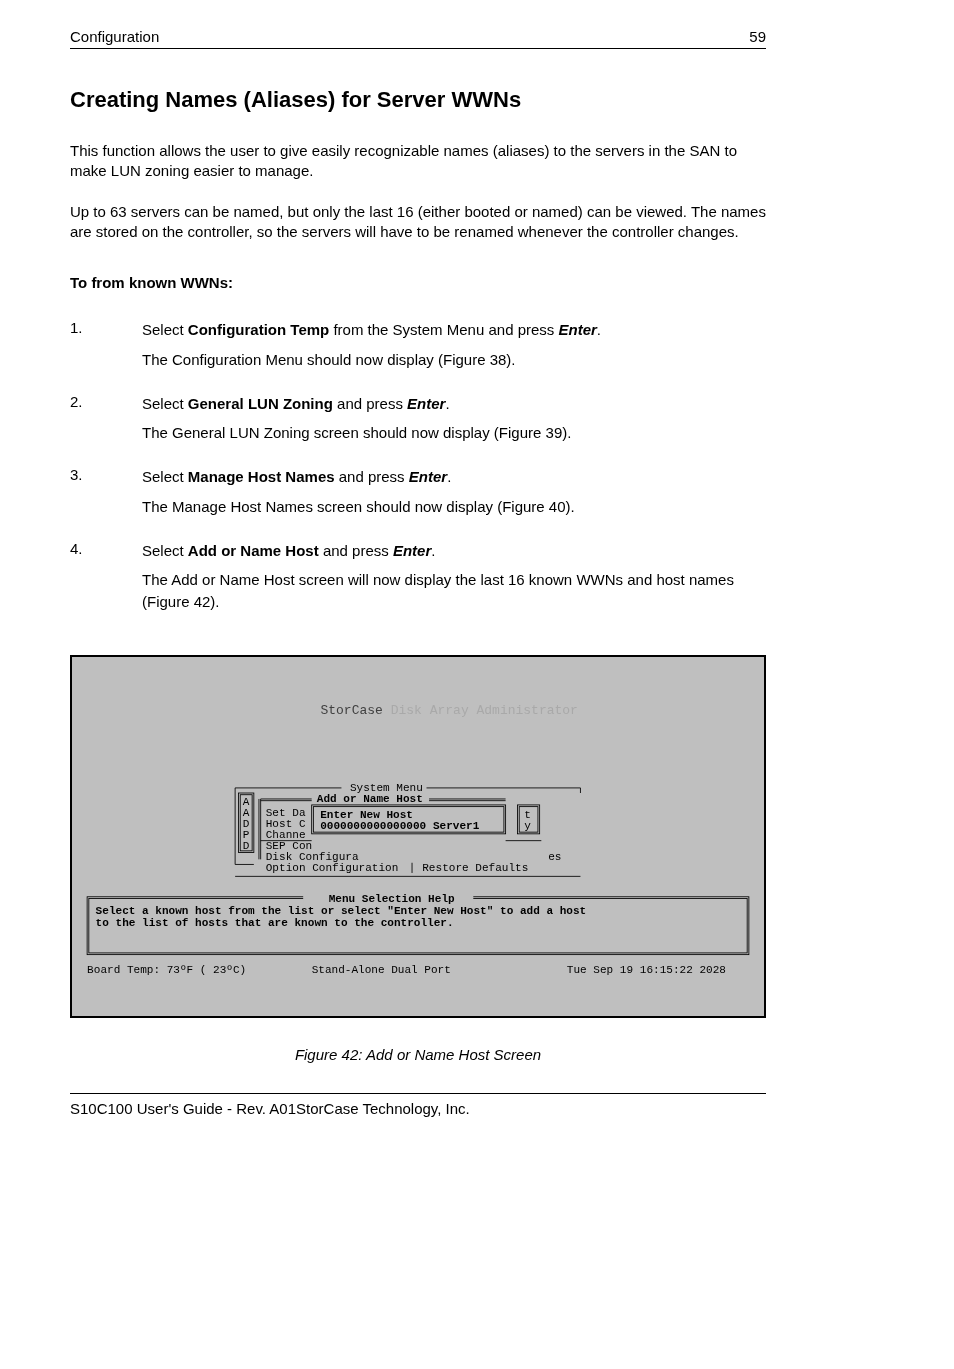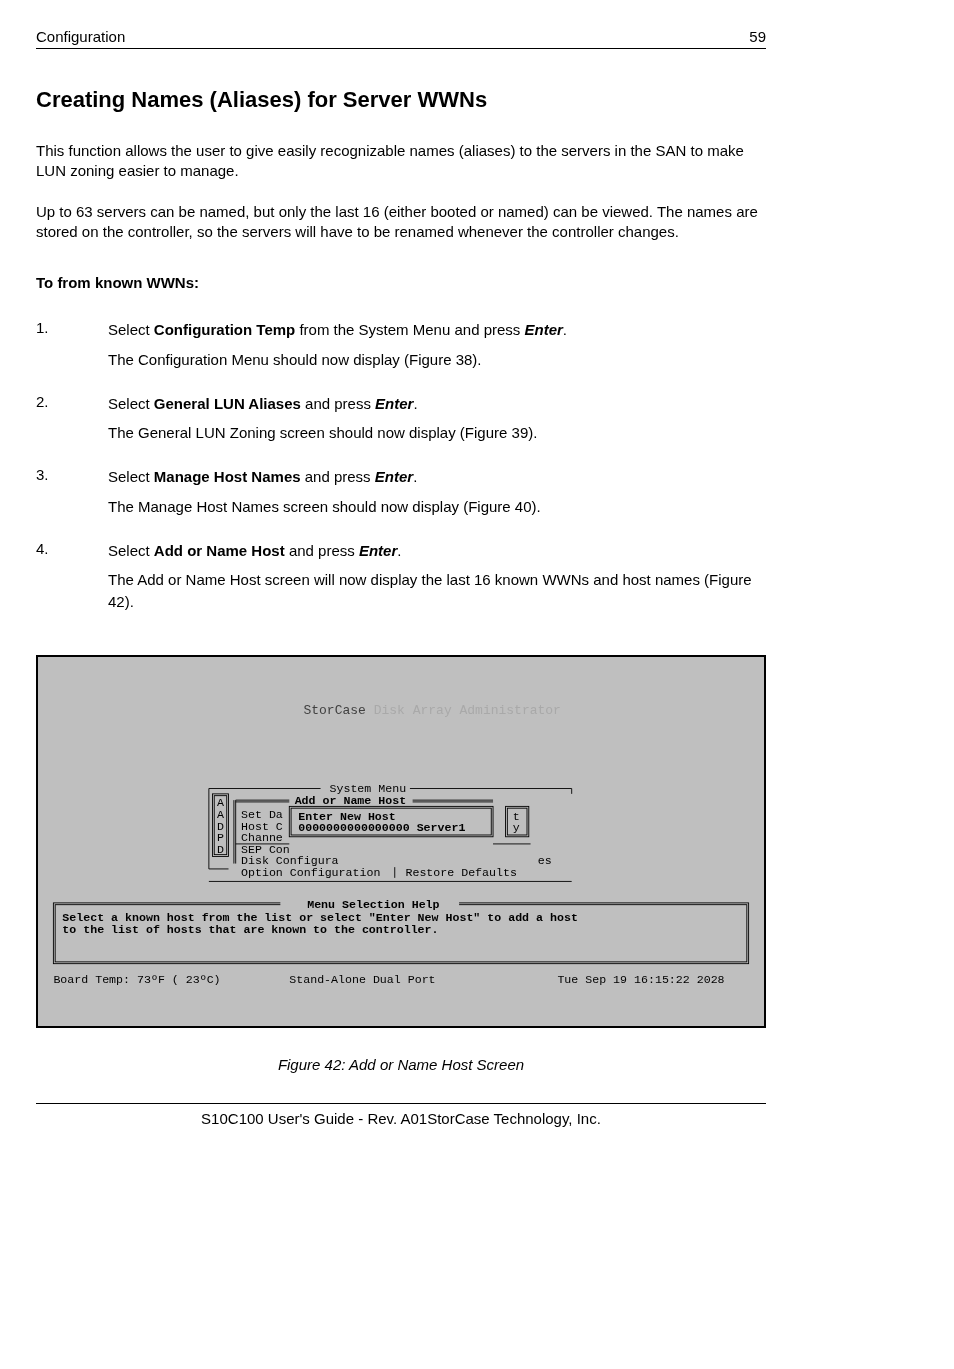--- a/index.html
+++ b/index.html
@@ -1,17 +1,17 @@
 <!DOCTYPE html>
 <html><head>
 <meta charset="utf-8">
 <style>
   * { box-sizing: border-box; margin: 0; padding: 0; }
   html, body { width: 954px; background: #fff; font-family: Arial, Helvetica, sans-serif; color: #000; }
-  .page { width: 836px; min-height: 1369px; padding: 28px 70px 24px 36px; position: relative; }
+  .page { width: 836px; min-height: 1369px; padding: 28px 70px 24px 70px; position: relative; }
   .hdr { display: flex; justify-content: space-between; align-items: baseline; font-size: 15px; margin-bottom: 3px; }
   .hdr-rule { border: 0; border-top: 1px solid #000; margin-bottom: 38px; }
   .section-title { font-weight: bold; font-size: 22px; margin-bottom: 28px; }
   .para { font-size: 15px; line-height: 1.35; margin-bottom: 20px; }
   .subhead { font-weight: bold; font-size: 15px; margin-top: 32px; margin-bottom: 28px; }
   .steps { list-style: none; counter-reset: none; }
   .step { display: flex; margin-bottom: 14px; }
   .step-num { width: 72px; flex-shrink: 0; font-size: 15px; }
   .step-body { flex: 1; font-size: 15px; line-height: 1.45; }
   .step-body p { margin-bottom: 8px; }
@@ -26,21 +26,21 @@
     line-height: 1.05;
     padding: 6px 10px 4px 10px;
     white-space: pre;
     color: #000;
   }
   .terminal .title-row { text-align: center; margin-bottom: 4px; }
   .terminal .title-dark { color: #404040; }
   .terminal .title-light { color: #a9a9a9; }
   .caption { font-style: italic; text-align: center; font-size: 15px; margin-top: 28px; margin-bottom: 30px; }
   .ftr-rule { border: 0; border-top: 1px solid #000; margin-top: 26px; margin-bottom: 6px; }
-  .ftr { display: flex; justify-content: center; font-size: 15px; }
+  .ftr { display: flex; justify-content: flex-start; font-size: 15px; }
   svg.term-svg { display: block; width: 100%; height: auto; }
 </style>
 </head>
 <body>
 
 <div class="page">
 
   <div class="hdr">
     <span>Configuration</span>
     <span>59</span>
@@ -63,21 +63,21 @@
           <span>Select </span><span class="bold">Configuration Temp</span><span> from the System Menu and press </span><span class="bolditalic">Enter</span><span>.</span>
         </p>
         <p>The Configuration Menu should now display (Figure 38).</p>
       </div>
     </div>
 
     <div class="step">
       <div class="step-num">2.</div>
       <div class="step-body">
         <p>
-          <span>Select </span><span class="bold">General LUN Aliases</span><span> and press </span><span class="bolditalic">Enter</span><span>.</span>
+          <span>Select </span><span class="bold">General LUN Zoning</span><span> and press </span><span class="bolditalic">Enter</span><span>.</span>
         </p>
         <p>The General LUN Zoning screen should now display (Figure 39).</p>
       </div>
     </div>
 
     <div class="step">
       <div class="step-num">3.</div>
       <div class="step-body">
         <p>
           <span>Select </span><span class="bold">Manage Host Names</span><span> and press </span><span class="bolditalic">Enter</span><span>.</span>

